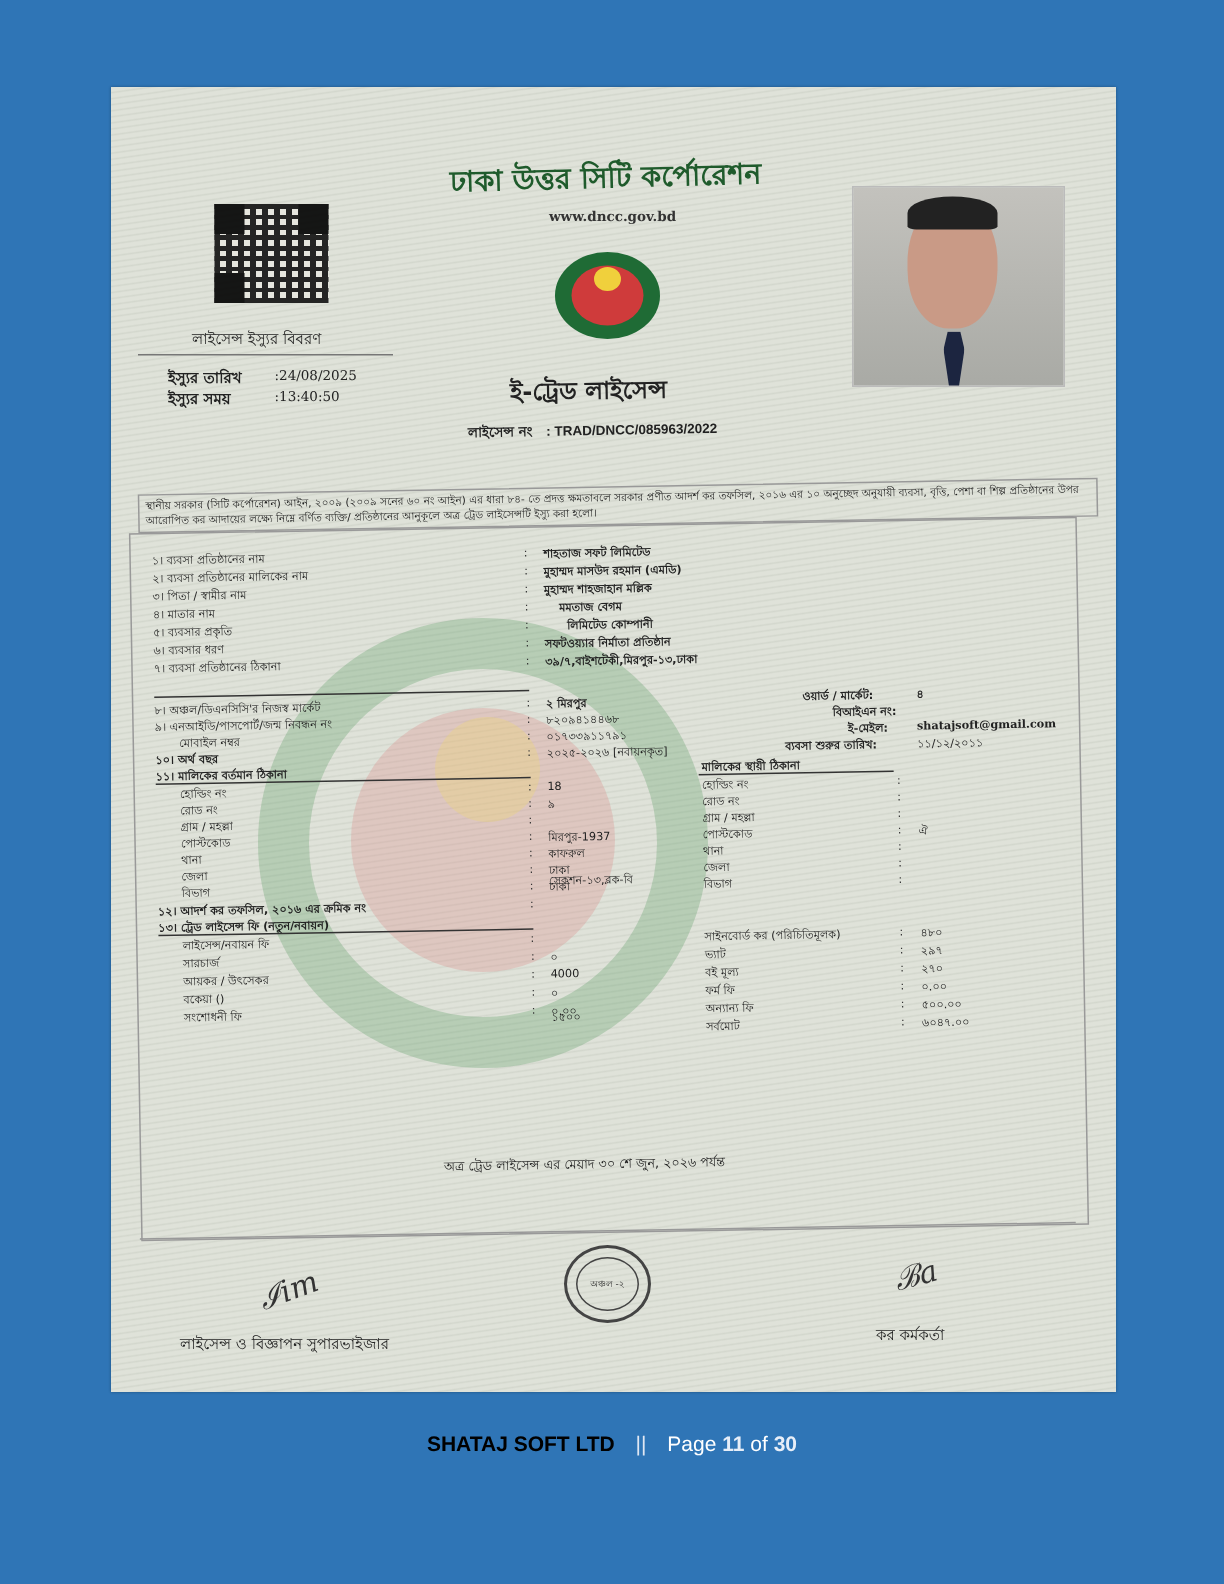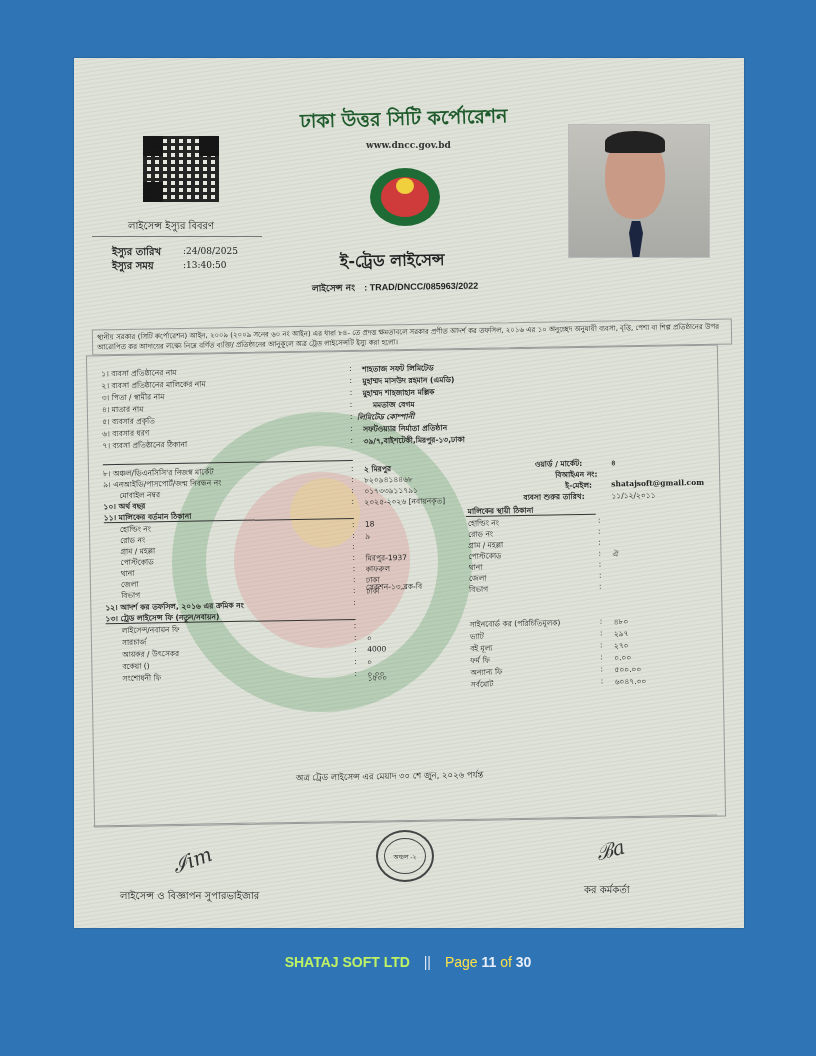--- a/index.html
+++ b/index.html
@@ -42,23 +42,23 @@
   .colon { position:absolute; font-size:7.5px; color:#333; }
   .hr { position:absolute; height:1px; background:#333; }
   .validity { left:296px; top:770px; font-size:8.5px; color:#222; transform:rotate(-1deg); }
   .sigbox { left:94px; top:820px; width:624px; height:92px; border-top:1px solid #999; transform:rotate(-1deg); }
   .sig-l { left:120px; top:888px; font-size:10px; color:#222; }
   .sig-r { left:584px; top:882px; font-size:10px; color:#222; }
   .seal { left:376px; top:830px; width:58px; height:52px; border-radius:50%; border:2px solid #444; box-sizing:border-box; }
   .seal-in { left:384px; top:838px; width:42px; height:36px; border-radius:50%; border:1px solid #444; box-sizing:border-box; font-size:6px; text-align:center; line-height:36px; color:#333; }
   .scribble { font-family:"DejaVu Serif", serif; font-style:italic; font-size:20px; color:#333; }
   .footer { left:0; top:954px; width:816px; text-align:center; font-family:"Liberation Sans", sans-serif; font-size:14px; }
-  .footer .brand { color:#bef264; font-weight:bold; }
+  .footer .brand { color:#000000; font-weight:bold; }
   .footer .sep { color:#dfe7f3; margin:0 10px; }
-  .footer .pg { color:#fde047; }
+  .footer .pg { color:#ffffff; }
   .footer .num { color:#e7eef8; font-weight:bold; }
 </style>
 </head>
 <body>
 
 <div class="doc"></div>
 <div class="abs wm"></div>
 <div class="abs wm-inner"></div>
 <div class="abs wm-sun"></div>
 
@@ -102,21 +102,21 @@
     <div class="colon" style="left:262px;top:24px;">:</div>
     <div class="colon" style="left:262px;top:36px;">:</div>
     <div class="colon" style="left:262px;top:48px;">:</div>
     <div class="colon" style="left:262px;top:60px;">:</div>
     <div class="colon" style="left:262px;top:72px;">:</div>
     <div class="colon" style="left:262px;top:84px;">:</div>
   <div class="row bold" style="left:275px;top:12px;">শাহতাজ সফট লিমিটেড</div>
   <div class="row bold" style="left:275px;top:24px;">মুহাম্মদ মাসউদ রহমান (এমডি)</div>
   <div class="row bold" style="left:275px;top:36px;">মুহাম্মদ শাহজাহান মল্লিক</div>
   <div class="row bold" style="left:265px;top:48px;margin-left:20px;">মমতাজ বেগম</div>
-  <div class="row bold" style="left:269px;top:60px;font-style:italic;">লিমিটেড কোম্পানী</div>
+  <div class="row bold" style="left:290px;top:60px;">লিমিটেড কোম্পানী</div>
   <div class="row bold" style="left:275px;top:72px;">সফটওয়্যার নির্মাতা প্রতিষ্ঠান</div>
   <div class="row bold" style="left:275px;top:84px;">৩৯/৭,বাইশটেকী,মিরপুর-১৩,ঢাকা</div>
 
   <div class="hr" style="left:14px;top:108px;width:250px;"></div>
   <div class="row" style="left:14px;top:112px;">৮। অঞ্চল/ডিএনসিসি'র নিজস্ব মার্কেট</div>
   <div class="row" style="left:14px;top:123px;">৯। এনআইডি/পাসপোর্ট/জন্ম নিবন্ধন নং</div>
   <div class="row" style="left:30px;top:134px;">মোবাইল নম্বর</div>
   <div class="row bold" style="left:14px;top:145px;">১০। অর্থ বছর</div>
   <div class="row bold" style="left:14px;top:156px;">১১। মালিকের বর্তমান ঠিকানা</div>
   <div class="hr" style="left:14px;top:166px;width:250px;"></div>

